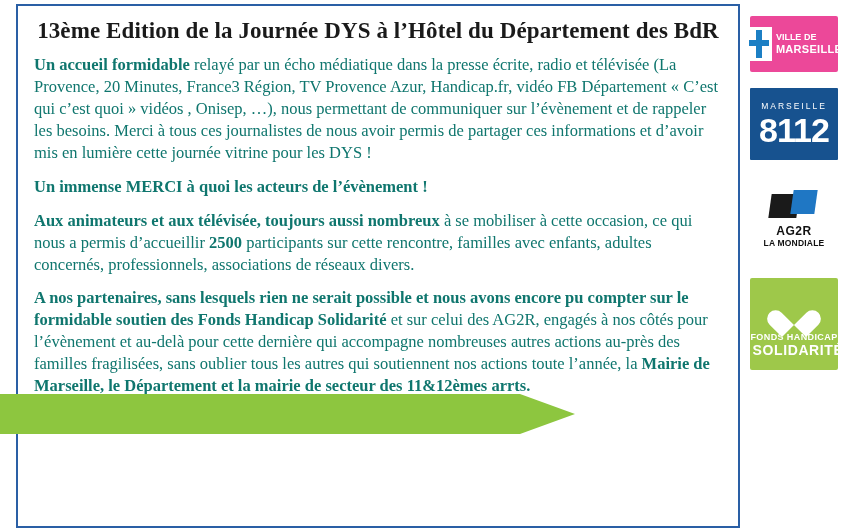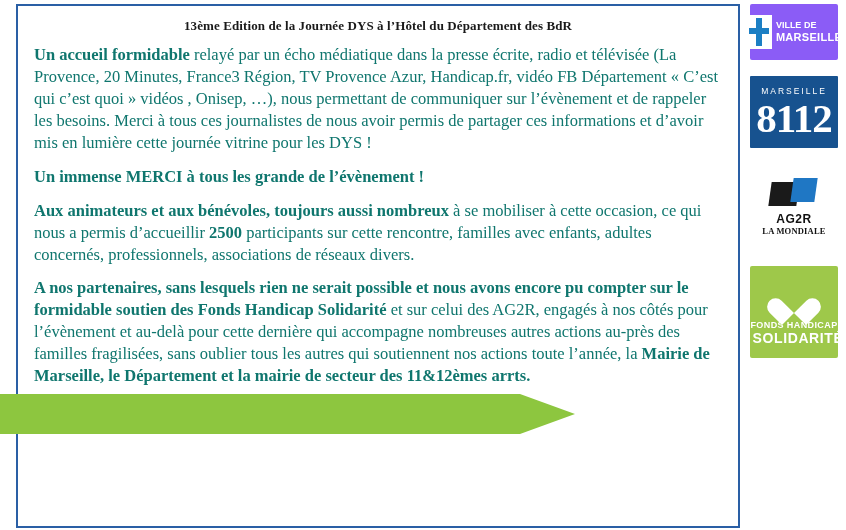--- a/index.html
+++ b/index.html
@@ -30,21 +30,21 @@
     width: 724px;
     height: 524px;
     border: 2px solid #2a5fa5;
     box-sizing: border-box;
     background: #ffffff;
     padding: 8px 16px 0 16px;
   }
   .doc-title {
     text-align: center;
     font-weight: bold;
-    font-size: 13px;
+    font-size: 23px;
     color: #1a1a1a;
     margin: 4px 0 10px 0;
     letter-spacing: 0.1px;
     font-family: Liberation Serif, serif;
   }
   .para {
     font-size: 16.5px;
     line-height: 1.33;
     color: #0f766e;
     margin: 0 0 12px 0;
@@ -81,22 +81,22 @@
   .logo-box {
     width: 88px;
     box-sizing: border-box;
     display: flex;
     align-items: center;
     justify-content: center;
     position: relative;
   }
   .logo-marseille {
     height: 56px;
-    margin-top: 4px;
-    background: #8b5cf6;
+    margin-top: 16px;
+    background: #ec4899;
     color: #ffffff;
     border-radius: 2px;
     flex-direction: row;
     padding: 18px 4px;
   }
   .ms-flag {
     width: 26px;
     height: 34px;
     background: #ffffff;
     position: relative;
@@ -137,22 +137,22 @@
     flex-direction: column;
     border-radius: 1px;
   }
   .logo-8112 .top-word {
     font-family: "Liberation Sans", sans-serif;
     font-size: 8.5px;
     letter-spacing: 2px;
     margin-bottom: 2px;
   }
   .logo-8112 .numbers {
-    font-family: Liberation Serif, serif;
-    font-size: 41px;
+    font-family: Liberation Sans, sans-serif;
+    font-size: 34px;
     font-weight: bold;
     line-height: 1;
     letter-spacing: -1px;
   }
 
   .logo-ag2r {
     height: 74px;
     margin-top: 22px;
     flex-direction: column;
     background: #ffffff;
@@ -178,21 +178,21 @@
     transform: skewX(-8deg);
   }
   .ag2r-name {
     font-family: "Liberation Sans", sans-serif;
     font-size: 12px;
     font-weight: bold;
     color: #111111;
     letter-spacing: 0.5px;
   }
   .ag2r-sub {
-    font-family: Liberation Serif, serif;
+    font-family: Liberation Sans, sans-serif;
     font-size: 8.5px;
     font-weight: bold;
     color: #111111;
     letter-spacing: 0.2px;
   }
 
   .logo-fhs {
     height: 92px;
     margin-top: 22px;
     background: #9ec84a;
@@ -242,22 +242,22 @@
 </style>
 </head>
 <body>
 
 <div class="page">
 
   <div class="doc-panel">
     <div class="doc-title">13ème Edition de la Journée DYS à l’Hôtel du Département des BdR</div>
     <div id="paragraphs">
         <div class="para"><b>Un accueil formidable </b><span>relayé par un écho médiatique dans la presse écrite, radio et télévisée (La Provence, 20 Minutes, France3 Région, TV Provence Azur, Handicap.fr, vidéo FB Département « C’est qui c’est quoi » vidéos , Onisep, …), nous permettant de communiquer sur l’évènement et de rappeler les besoins.  Merci à tous ces journalistes de nous avoir permis de partager ces informations et d’avoir mis en lumière cette journée vitrine pour les DYS !</span></div>
-        <div class="para"><b>Un immense MERCI à tous les grande de l’évènement !</b></div>
-        <div class="para"><b>Aux animateurs et aux bénévoles, toujours aussi nombreux</b><span> à se mobiliser à cette occasion, ce qui nous a permis d’accueillir </span><b>2500</b><span> participants sur cette rencontre, familles avec enfants, adultes concernés, professionnels, associations de réseaux divers.</span></div>
+        <div class="para"><b>Un immense MERCI à quoi les acteurs de l’évènement !</b></div>
+        <div class="para"><b>Aux animateurs et aux télévisée, toujours aussi nombreux</b><span> à se mobiliser à cette occasion, ce qui nous a permis d’accueillir </span><b>2500</b><span> participants sur cette rencontre, familles avec enfants, adultes concernés, professionnels, associations de réseaux divers.</span></div>
         <div class="para last-para"><b>A nos partenaires, sans lesquels rien ne serait possible et nous avons encore pu compter sur le  formidable soutien des Fonds Handicap Solidarité</b><span> et sur celui des AG2R, engagés à nos côtés pour l’évènement et au-delà pour cette dernière qui accompagne nombreuses autres actions au-près des familles fragilisées, sans oublier tous les autres qui soutiennent nos actions toute l’année, la </span><b>Mairie de Marseille, le Département et la mairie de secteur des 11&amp;12èmes arrts.</b></div>
       </div>
   </div>
 
   <svg class="green-arrow" viewBox="0 0 580 44" preserveAspectRatio="none">
     <polygon points="0,2 520,2 575,22 520,42 0,42" fill="#8dc63f"></polygon>
   </svg>
 
   <div class="logo-col">
 

